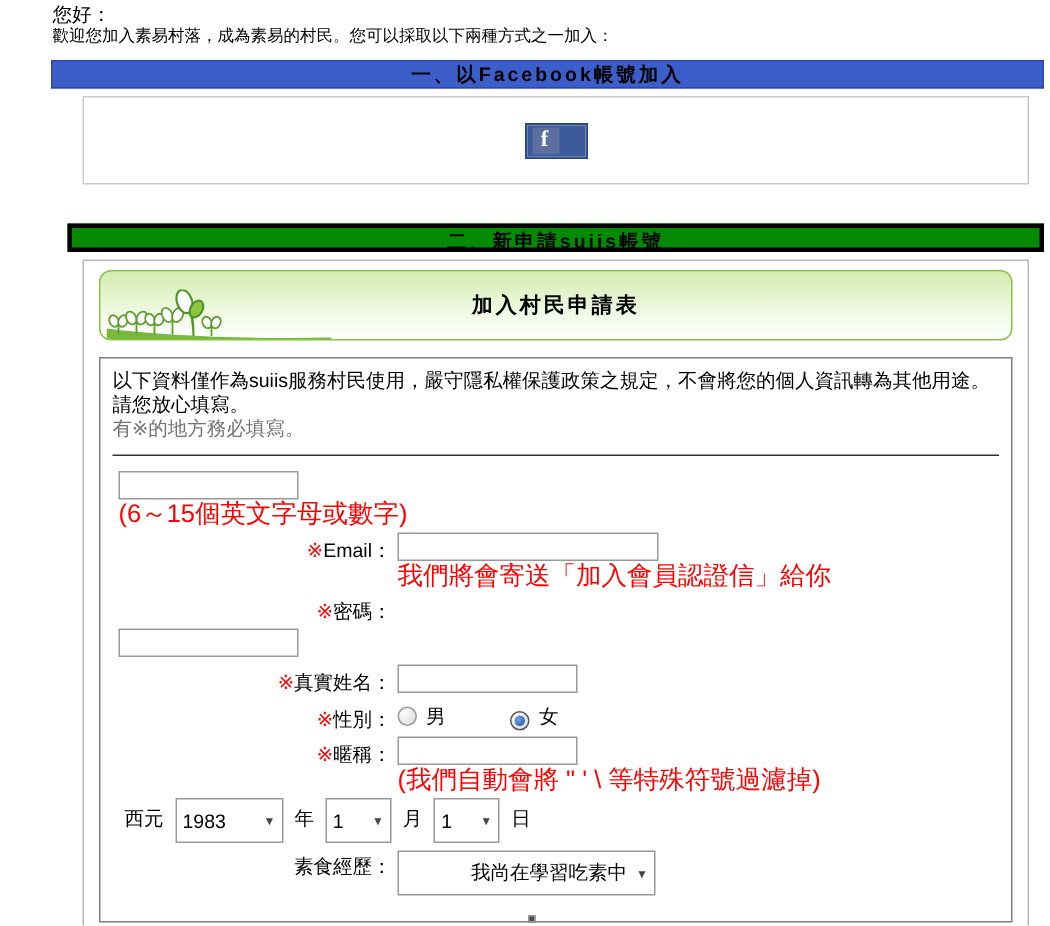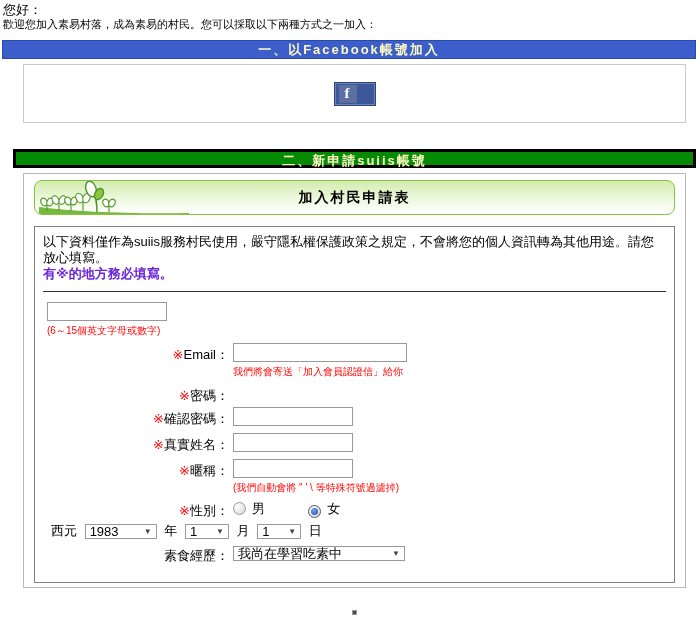--- a/index.html
+++ b/index.html
@@ -1,74 +1,74 @@
 <!DOCTYPE html>
 <html><head>
 <meta charset="utf-8">
 <style>
   * { margin:0; padding:0; box-sizing:border-box; }
   html,body { width:700px; height:617px; background:#fff; overflow:hidden;
     font-family:"Liberation Sans","DejaVu Sans",sans-serif; color:#000; }
-  .page { position:relative; width:700px; height:617px; }
+  .page { position:relative; width:700px; height:617px;padding-left:32px; }
 
   .greeting { font-size:13px; line-height:15px; padding:2px 0 0 3px; }
   .intro    { font-size:11px; line-height:15px; padding-left:3px; }
 
-  .bar { height:19px; line-height:17px; text-align:center; color:#fef9c3;
+  .bar { height:19px; line-height:17px; text-align:center; color:#000000;
          font-size:13px; font-weight:bold; letter-spacing:2px; }
   .bar-blue  { margin:8px 4px 0 2px;  background:#3b5ecb; border:1px solid #2c47ad; }
   .bar-green { margin:26px 4px 0 13px; background:#048a04; border:3px solid #000000; }
 
   .fb-box { margin:5px 14px 0 23px; height:59px; border:1px solid #c9c9c9;
             display:flex; align-items:center; justify-content:center; }
   .fb-btn { display:inline-flex; align-items:center; height:24px; padding:0 10px 0 4px;
             background:#3b5998; border:1px solid #29447e; box-shadow:inset 0 0 0 1px #6d84b4;
             color:#fff; font-size:13px; font-weight:bold; letter-spacing:1px; cursor:pointer; }
   .fb-f { display:inline-flex; align-items:center; justify-content:center;
           width:18px; height:18px; margin-right:8px; background:#5b70a0;
           font-family:"Liberation Serif",serif; font-size:15px; font-weight:bold; color:#fff; }
 
   .outer-box { margin:5px 14px 0 23px; border:1px solid #b8b8b8; padding:6px 10px 4px 10px; }
 
-  .form-header { position:relative; height:35px; border:1px solid #86c440; border-radius:8px;
+  .form-header { position:relative; height:47px; border:1px solid #86c440; border-radius:8px;
                  background:linear-gradient(#d2ecae,#eef8df 55%,#ffffff);
                  display:flex; align-items:center; justify-content:center; overflow:hidden; }
   .form-header .title { font-size:14px; font-weight:bold; letter-spacing:2px; }
   .sprouts { position:absolute; left:4px; bottom:0; }
 
   .inner-box { margin-top:11px; border:1px solid #7f7f7f; padding:7px 8px 12px 8px; }
   .privacy  { font-size:13px; line-height:16px; }
-  .req-note { font-size:13px; line-height:16px; color:#6d28d9;font-weight:bold; }
+  .req-note { font-size:13px; line-height:16px; color:#737373; }
   .hr { border-top:1px solid #333; margin:9px 0 10px 0; }
 
   .frow { display:flex; align-items:flex-start; margin-bottom:2px; font-size:13px; }
   .flabel { width:186px; text-align:right; padding-top:3px; white-space:nowrap; }
   .fctrl  { margin-left:4px; }
   .req { color:#f00; }
   input.txt { width:120px; height:19px; border:1px solid #999; background:#fff;
               font-size:13px; padding:0 3px; }
   input.txt.wide { width:174px; }
-  .note { color:#f00; font-size:10px; line-height:15px; margin:2px 0 3px 0; white-space:nowrap; }
+  .note { color:#f00; font-size:17px; line-height:15px; margin:2px 0 3px 0; white-space:nowrap; }
 
   .radio { width:13px; height:13px; border:1px solid #999; border-radius:50%;
            background:radial-gradient(circle at 30% 30%, #fff, #d6d6d6);
            display:inline-flex; align-items:center; justify-content:center;
            vertical-align:-2px; cursor:pointer; }
   .radio.checked { border-color:#555; }
   .radio.checked::after { content:""; width:7px; height:7px; border-radius:50%;
            background:radial-gradient(circle at 35% 35%, #6ea6e8, #1c4fae); }
   .ropt { margin-right:6px; }
   .rgap { display:inline-block; width:36px; }
 
   .sel { display:inline-flex; align-items:center; justify-content:space-between;
-         height:15px; border:1px solid #999; background:#fff; padding:0 4px;
+         height:30px; border:1px solid #999; background:#fff; padding:0 4px;
          font-size:13px; vertical-align:middle; cursor:pointer; }
   .sel .arrow { font-size:8px; color:#444; margin-left:6px; }
   .sel-year { width:72px; } .sel-mon { width:44px; } .sel-day { width:44px; }
-  .sel-veg { width:172px; }
+  .sel-veg { width:172px;justify-content:flex-end; }
   .bunit { margin:0 4px; }
 
   .row-gender .flabel, .row-birth .flabel, .row-veg .flabel, .row-news .flabel { padding-top:2px; }
   .row-gap { height:3px; }
 
   .bottom-marker { position:absolute; left:352px; top:610px; width:5px; height:5px;
                    background:#4a4a4a; border:1px solid #9a9a9a; }
 </style>
 </head>
 <body>
@@ -140,52 +140,51 @@
           <input class="txt wide" type="text" value="" style="">
           <div class="note">我們將會寄送「加入會員認證信」給你</div>
         </div>
       </div>
 
       <div class="frow">
         <div class="flabel"><span class="req">※</span><span>密碼：</span></div>
       </div>
 
       <div class="frow">
-        <div class="flabel"><span class="req">※</span><span>確認密碼：</span></div>
         <div class="fctrl">
           <input class="txt" type="password" value="" style="">
         </div>
       </div>
       <div class="row-gap"></div>
 
       <div class="frow">
         <div class="flabel"><span class="req">※</span><span>真實姓名：</span></div>
         <div class="fctrl">
           <input class="txt" type="text" value="" style="">
         </div>
       </div>
       <div class="row-gap"></div>
-
-      <div class="frow">
-        <div class="flabel"><span class="req">※</span><span>暱稱：</span></div>
-        <div class="fctrl">
-          <input class="txt" type="text" value="" style="">
-          <div class="note">(我們自動會將 " ' \ 等特殊符號過濾掉)</div>
-        </div>
-      </div>
 
       <div class="frow row-gender">
         <div class="flabel"><span class="req">※</span><span>性別：</span></div>
         <div class="fctrl">
           <span class="radio ropt"></span><span>男</span>
           <span class="rgap"></span>
           <span class="radio checked ropt"></span><span>女</span>
         </div>
       </div>
 
+      <div class="frow">
+        <div class="flabel"><span class="req">※</span><span>暱稱：</span></div>
+        <div class="fctrl">
+          <input class="txt" type="text" value="" style="">
+          <div class="note">(我們自動會將 " ' \ 等特殊符號過濾掉)</div>
+        </div>
+      </div>
+
       <div class="frow row-birth">
         <div class="fctrl">
           <span class="bunit">西元</span>
           <span class="sel sel-year">
               <span>1983</span>
               <span class="arrow">▼</span>
             </span>
           <span class="bunit">年</span>
           <span class="sel sel-mon">
               <span>1</span>

